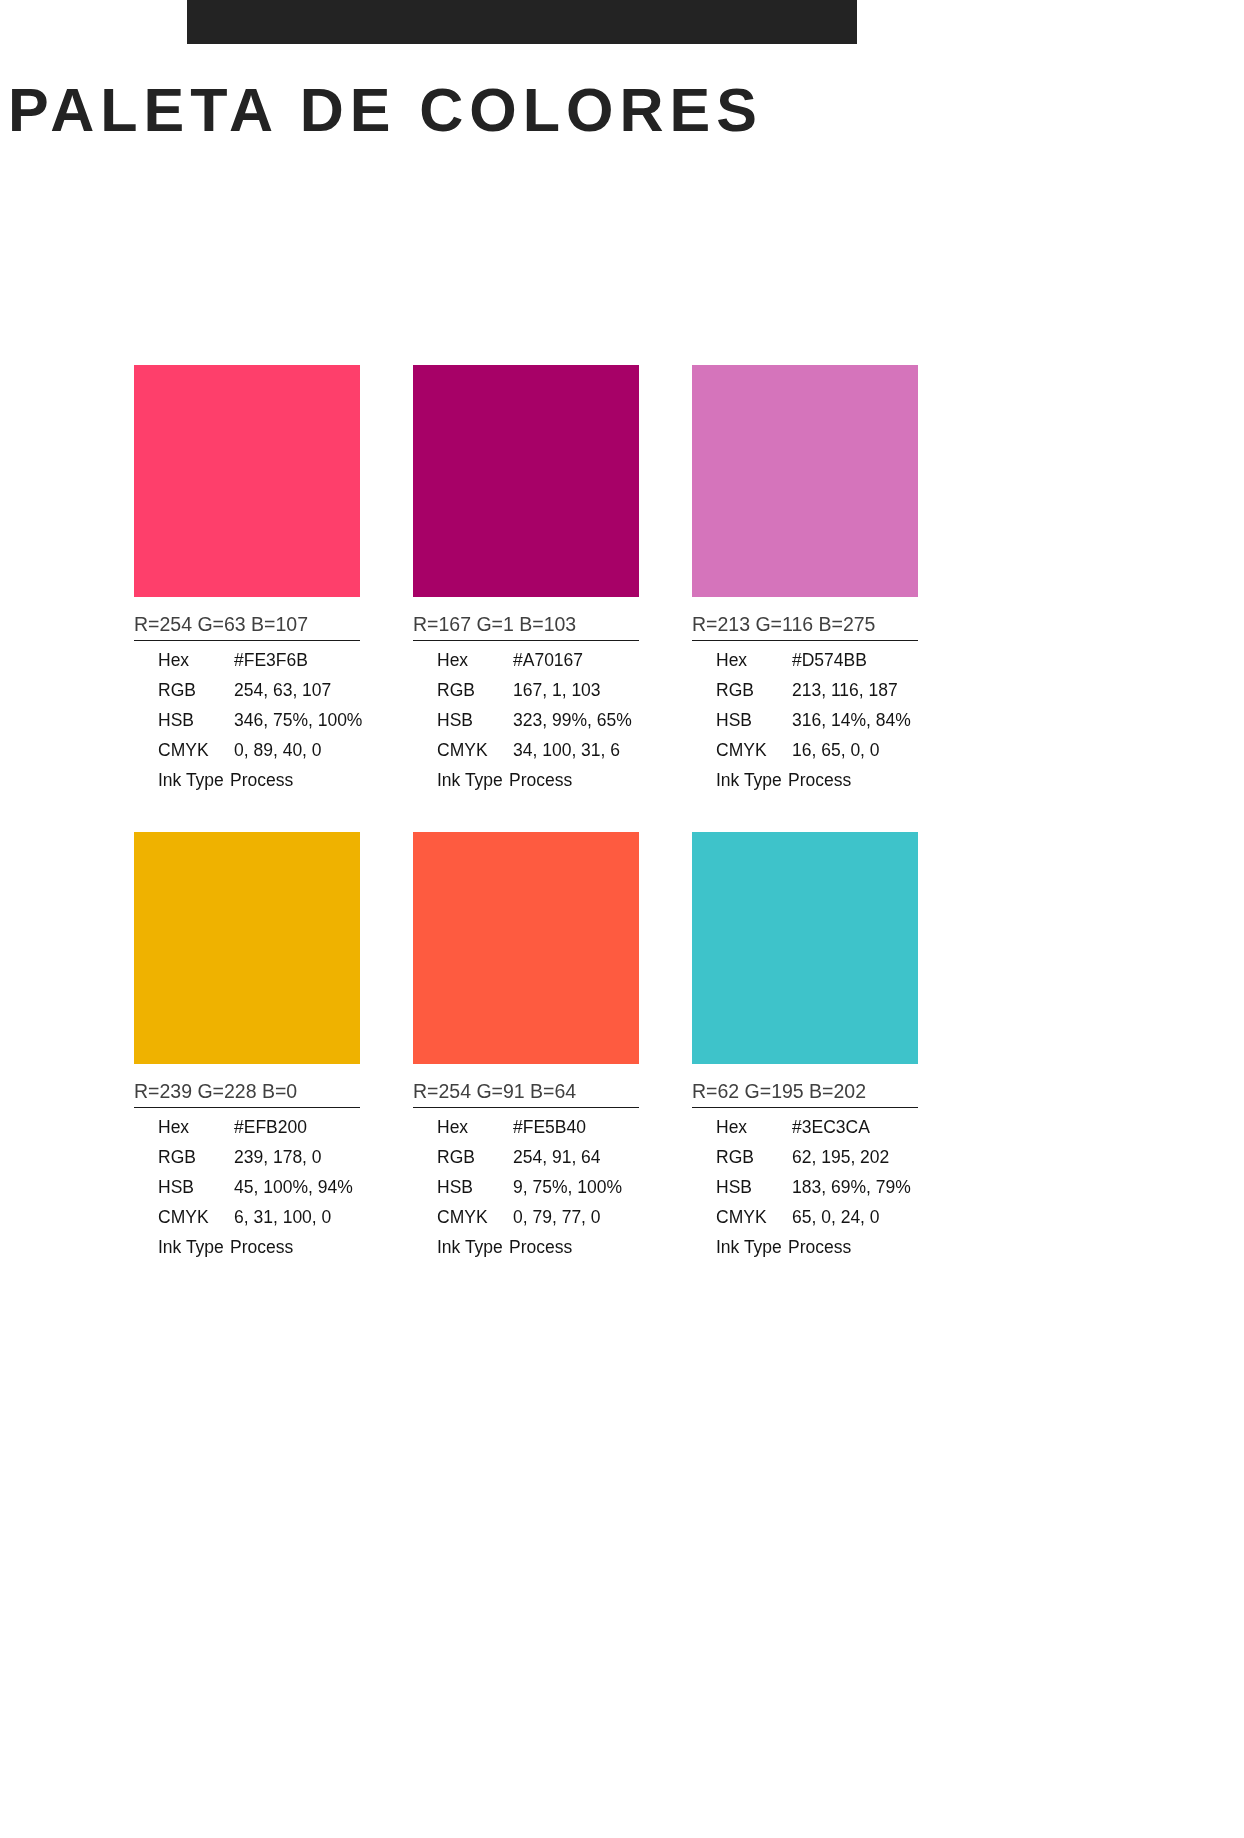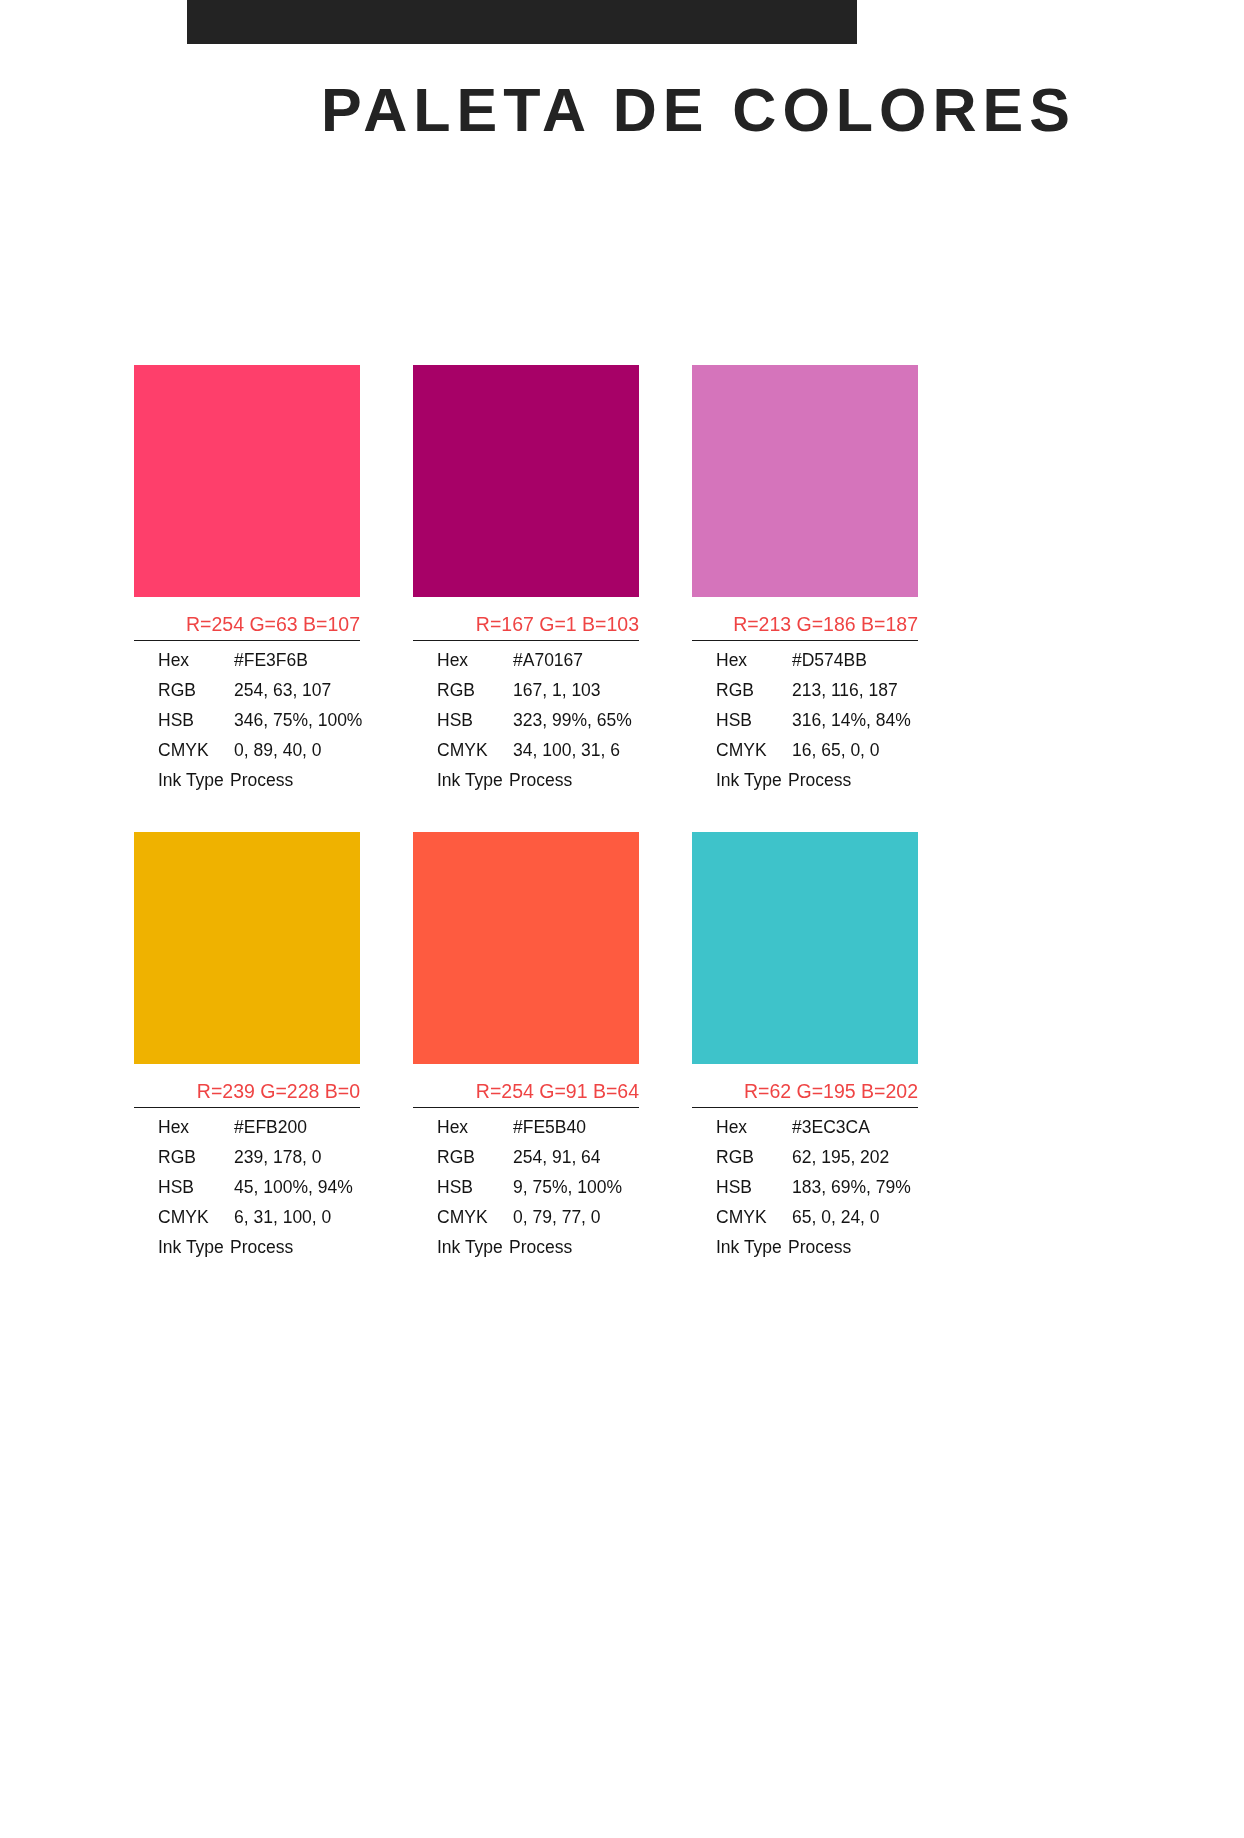--- a/index.html
+++ b/index.html
@@ -26,24 +26,24 @@
     left: 187px;
     top: 0;
     width: 670px;
     height: 44px;
     background: #232323;
   }
 
   
   .title {
     position: absolute;
-    left: 16px;
+    left: 8px;
     top: 74px;
     width: 1060px;
-    text-align: right;
+    text-align: left;
     font-size: 61px;
     line-height: 72px;
     font-weight: bold;
     letter-spacing: 6px;
     color: #232323;
     font-family: "Liberation Sans", sans-serif;
   }
   .title .line { display: block; }
 
   
@@ -69,23 +69,22 @@
     height: 232px;
     display: block;
   }
 
   .card-header {
     margin-top: 14px;
     padding-bottom: 3px;
     border-bottom: 1.5px solid #1a1a1a;
     font-size: 19.5px;
     line-height: 26px;
-    color: #ef4444;
+    color: #404040;
     white-space: nowrap;
-    text-align: right;
   }
 
   .specs {
     margin-top: 4px;
   }
 
   .spec-row {
     display: flex;
     align-items: baseline;
     font-size: 17.5px;
@@ -171,21 +170,21 @@
           </div>
           <div class="spec-row ink">
             <span class="spec-label">Ink Type</span>
             <span class="spec-value">Process</span>
           </div>
         </div>
       </div>
 
       <div class="card">
         <div class="swatch" style="background: rgb(213, 116, 187);"></div>
-        <div class="card-header">R=213 G=186 B=187</div>
+        <div class="card-header">R=213 G=116 B=275</div>
         <div class="specs">
           <div class="spec-row">
             <span class="spec-label">Hex</span>
             <span class="spec-value">#D574BB</span>
           </div>
           <div class="spec-row">
             <span class="spec-label">RGB</span>
             <span class="spec-value">213, 116, 187</span>
           </div>
           <div class="spec-row">

